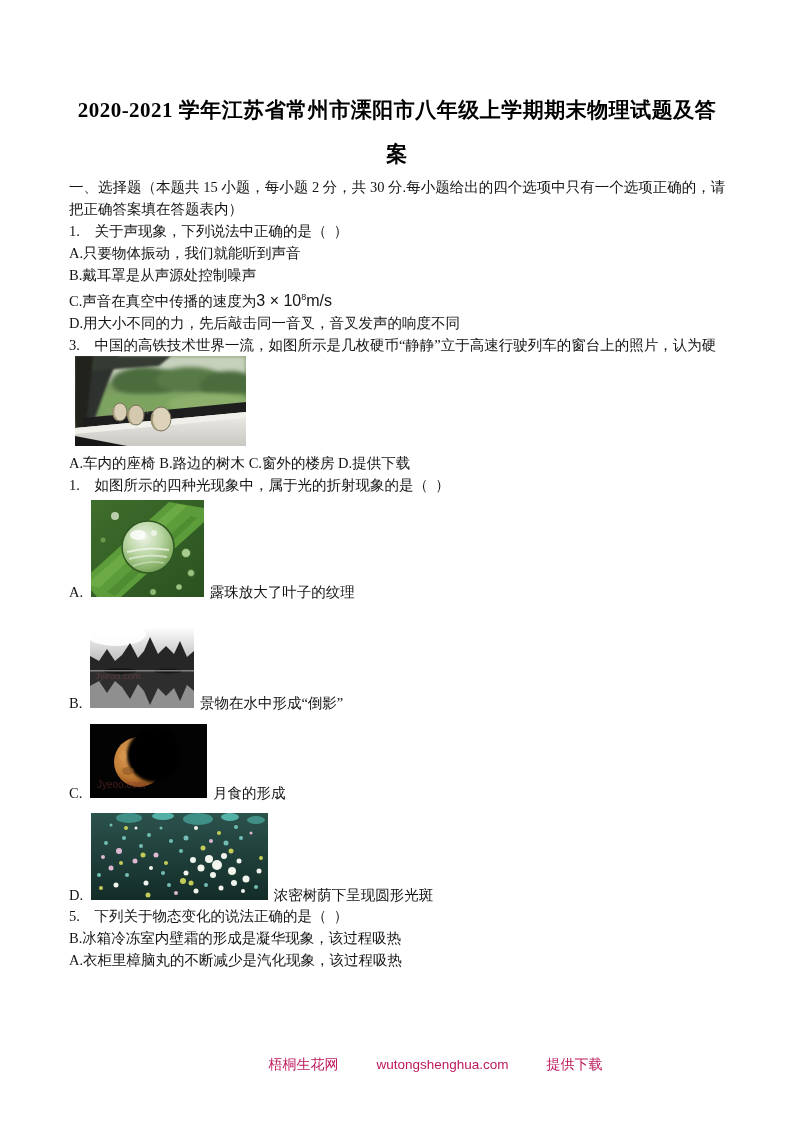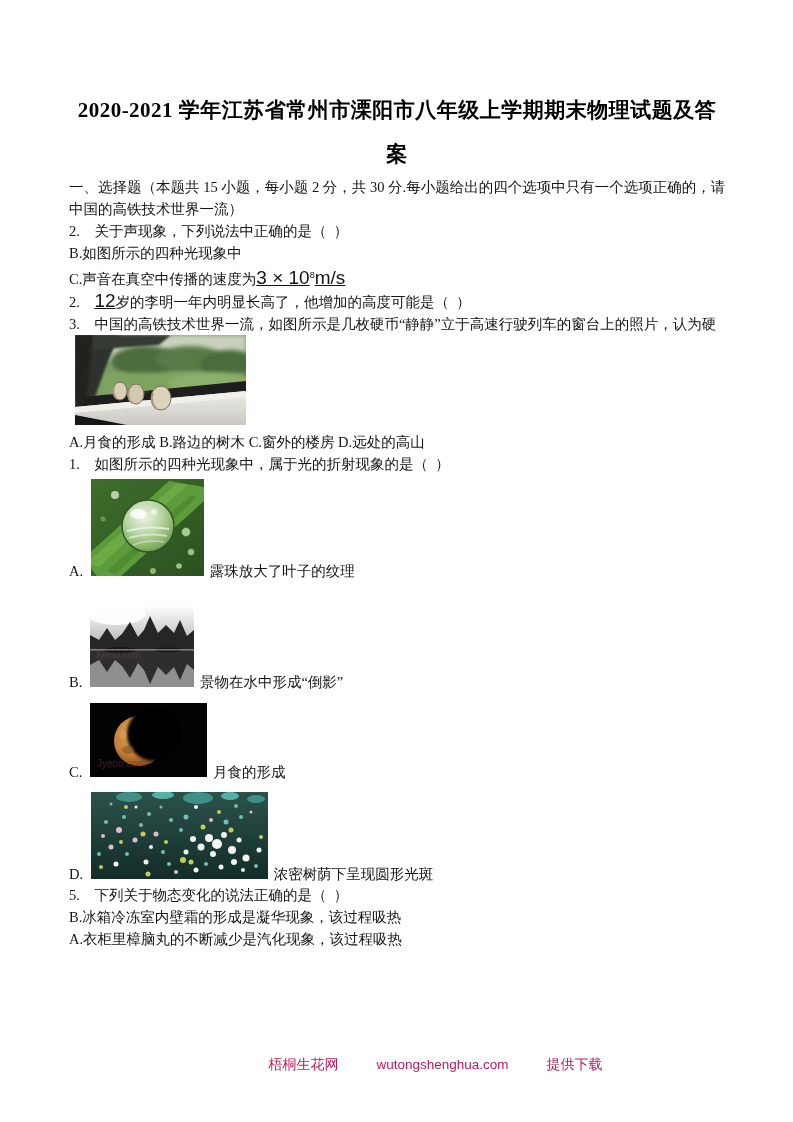--- a/index.html
+++ b/index.html
@@ -4,21 +4,21 @@
 <style>
   html,body{margin:0;padding:0;background:#ffffff;}
   .page{
     position:relative;width:793px;height:1104px;background:#fff;overflow:hidden;
     font-family:"Liberation Serif","DejaVu Serif",serif;color:#141414;
     box-sizing:border-box;padding:88px 68px 0 69px;
   }
   .title{font-size:21px;font-weight:bold;text-align:center;color:#000;}
   .title div{line-height:44px;letter-spacing:0.5px;}
   .line{white-space:pre;line-height:22px;font-size:14.5px;}
-  .sans{font-family:"Liberation Sans","DejaVu Sans",sans-serif;font-size:19px;text-decoration:underline;}
+  .sans{font-family:"Liberation Sans","DejaVu Sans",sans-serif;font-size:16px;}
   .sup{font-family:"Liberation Sans","DejaVu Sans",sans-serif;font-size:9px;vertical-align:6px;}
   .img-line svg{margin-left:6px;}
   .photo-row{line-height:20px;font-size:14.5px;white-space:pre;}
   .photo-row svg{margin:0 6px 0 4px;}
   .row-a{margin-top:4px;}
   .row-b{margin-top:26px;}
   .row-c{margin-top:11px;}
   .row-d{margin-top:10px;}
   .q5{margin-top:0;}
   .footer{
@@ -33,27 +33,28 @@
 <body>
 
 <div class="page">
 
   <h1 class="title" style="margin:0;">
     <div>2020-2021 学年江苏省常州市溧阳市八年级上学期期末物理试题及答</div>
     <div>案</div>
   </h1>
 
   <div class="line">一、选择题（本题共 15 小题，每小题 2 分，共 30 分.每小题给出的四个选项中只有一个选项正确的，请</div>
-  <div class="line">中国的高铁技术世界一流）</div>
-
-  <div class="line">2.    关于声现象，下列说法中正确的是（  ）</div>
-  <div class="line">B.如图所示的四种光现象中</div>
+  <div class="line">把正确答案填在答题表内）</div>
+
+  <div class="line">1.    关于声现象，下列说法中正确的是（  ）</div>
+  <div class="line">A.只要物体振动，我们就能听到声音</div>
+  <div class="line">B.戴耳罩是从声源处控制噪声</div>
   <div class="line"><span>C.声音在真空中传播的速度为</span><span class="sans">3 × 10</span><span class="sup">8</span><span class="sans">m/s</span></div>
-
-  <div class="line"><span>2.    </span><span class="sans">12</span><span>岁的李明一年内明显长高了，他增加的高度可能是（  ）</span></div>
+  <div class="line">D.用大小不同的力，先后敲击同一音叉，音叉发声的响度不同</div>
+
 
   <div class="line">3.    中国的高铁技术世界一流，如图所示是几枚硬币“静静”立于高速行驶列车的窗台上的照片，认为硬</div>
 
   <div class="line img-line"><svg width="171" height="90" viewBox="0 0 171 90">
       <defs>
         <filter id="b2" x="-20%" y="-20%" width="140%" height="140%">
             <feGaussianBlur stdDeviation="2.2"></feGaussianBlur>
           </filter>
         <filter id="b1" x="-20%" y="-20%" width="140%" height="140%">
             <feGaussianBlur stdDeviation="1.2"></feGaussianBlur>
@@ -81,21 +82,21 @@
       <g stroke="#79705a" stroke-width="1">
         <ellipse cx="45" cy="56" rx="7" ry="9" fill="#d9cfb6"></ellipse>
         <ellipse cx="61" cy="59" rx="8" ry="10" fill="#d4c9ae"></ellipse>
         <ellipse cx="86" cy="63" rx="10" ry="12" fill="#ddd3ba"></ellipse>
       </g>
       <path d="M39,52 a7,9 0 0 0 3,12" stroke="#a39878" stroke-width="2" fill="none"></path>
       <path d="M54,55 a8,10 0 0 0 3,13" stroke="#a39878" stroke-width="2" fill="none"></path>
       <path d="M78,58 a10,12 0 0 0 4,16" stroke="#a39878" stroke-width="2" fill="none"></path>
     </svg></div>
 
-  <div class="line">A.月食的形成 B.路边的树木 C.窗外的楼房 D.远处的高山</div>
+  <div class="line">A.车内的座椅 B.路边的树木 C.窗外的楼房 D.提供下载</div>
 
   <div class="line">1.    如图所示的四种光现象中，属于光的折射现象的是（  ）</div>
 
   <div class="photo-row row-a"><span>A. </span><svg width="113" height="97" viewBox="0 0 113 97">
       <defs>
         <linearGradient id="leafbg" x1="0" y1="0" x2="1" y2="1">
           <stop offset="0" stop-color="#3f6e2c"></stop>
             <stop offset="1" stop-color="#2a5120"></stop>
         </linearGradient>
         <radialGradient id="drop" cx="0.42" cy="0.32" r="0.75">

